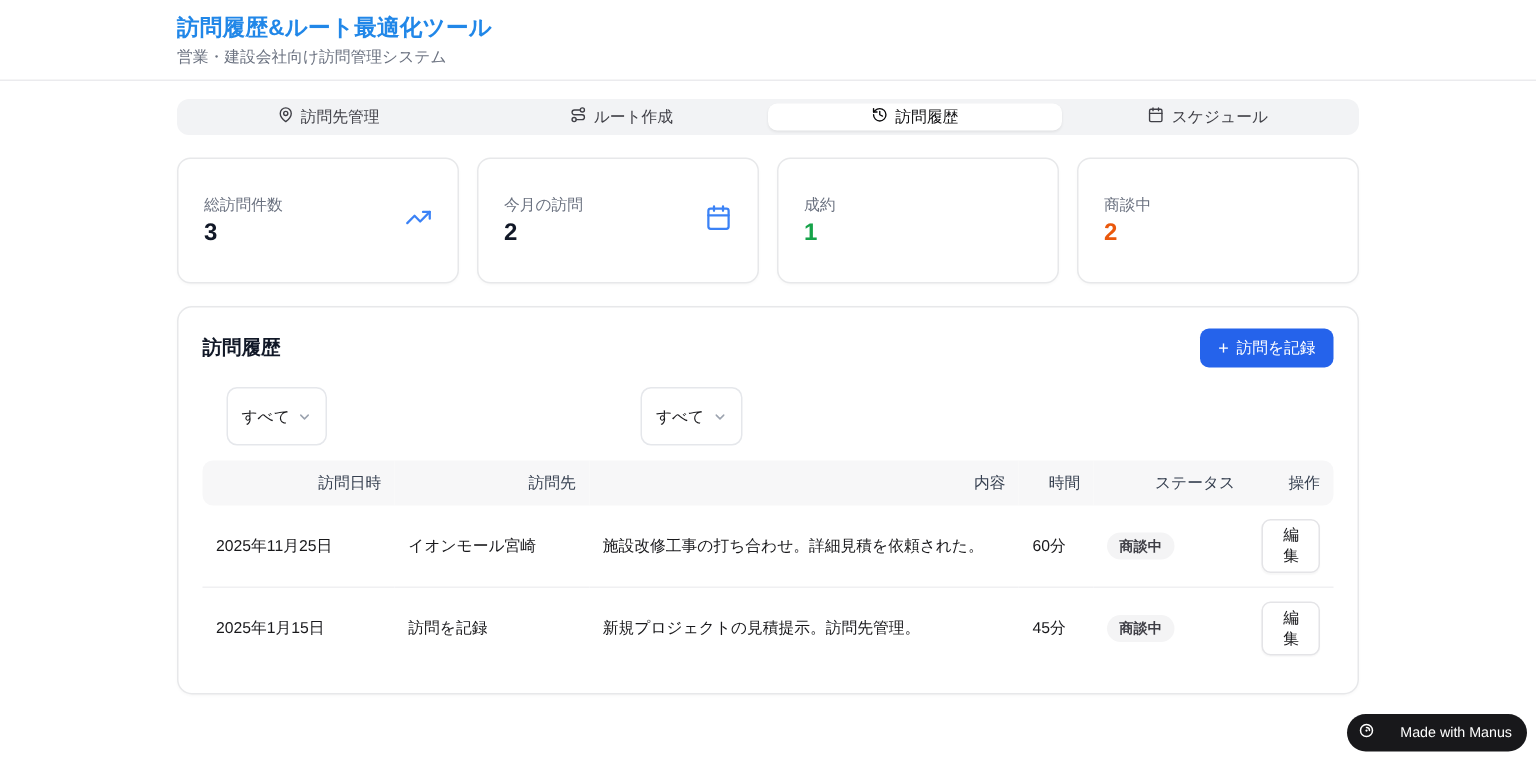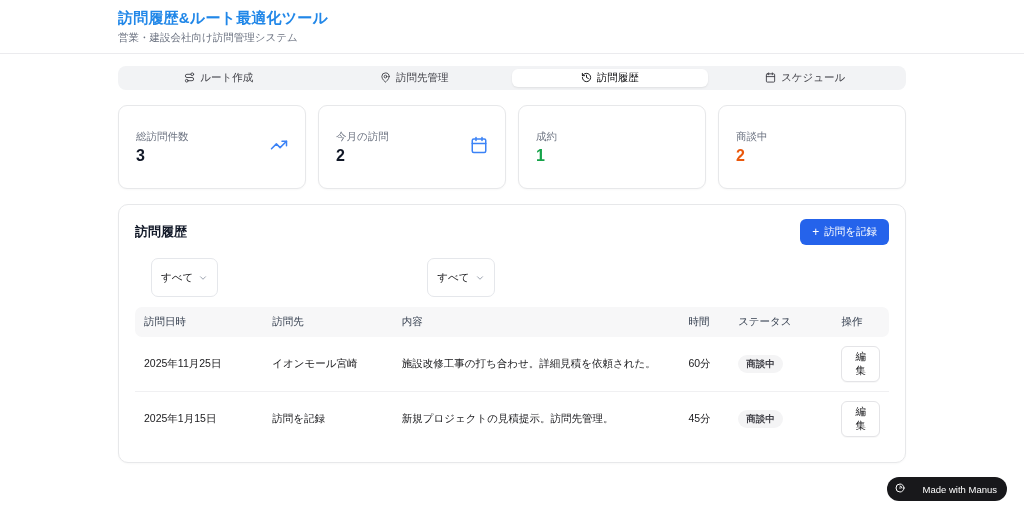--- a/index.html
+++ b/index.html
@@ -135,21 +135,21 @@
   .select1 { margin-left: 16px; }
   .select2 { margin-left: 209px; }
 
   
   .visits-table { margin-top: 10px; width: 100%; border-collapse: separate; border-spacing: 0; }
   .visits-table th {
     background: #f7f7f8;
     font-size: 10.5px;
     font-weight: 500;
     color: #374151;
-    text-align: left;
+    text-align: right;
     padding: 8px 9px;
   }
   .visits-table th:first-child { border-top-left-radius: 7px; border-bottom-left-radius: 7px; }
   .visits-table th:last-child { border-top-right-radius: 7px; border-bottom-right-radius: 7px; }
   .visits-table td {
     font-size: 10.5px;
     color: #18181b;
     padding: 9px 9px;
     border-bottom: 1px solid #f0f0f2;
     vertical-align: middle;
@@ -174,21 +174,21 @@
     font-family: inherit;
     color: #18181b;
     padding: 3px 10px;
     cursor: pointer;
     box-shadow: 0 1px 1px rgba(0,0,0,.03);
   }
 
   
   .manus-badge {
     position: absolute;
-    right: 17px;
+    right: 6px;
     bottom: 10px;
     background: #18181b;
     border-radius: 999px;
     display: flex;
     align-items: center;
     gap: 17px;
     padding: 5px 10px 5px 7px;
     color: #fff;
     font-size: 9.5px;
     font-weight: 500;
@@ -205,35 +205,35 @@
     <div class="app-subtitle">営業・建設会社向け訪問管理システム</div>
   </div>
 </header>
 
 <main class="container">
 
   <nav class="tabbar">
     <div class="tab">
       <span>
         <svg viewBox="0 0 24 24" fill="none" stroke="currentColor" stroke-width="2" stroke-linecap="round" stroke-linejoin="round">
+            <path d="M20 10c0 6-8 12-8 12S4 16 4 10a8 8 0 1 1 16 0z"></path>
+            <circle cx="12" cy="10" r="3"></circle>
+          </svg>
+      </span>
+      <span>訪問先管理</span>
+    </div>
+    <div class="tab">
+      <span>
+        <svg viewBox="0 0 24 24" fill="none" stroke="currentColor" stroke-width="2" stroke-linecap="round" stroke-linejoin="round">
             <circle cx="6" cy="19" r="3"></circle>
             <path d="M9 19h8.5a3.5 3.5 0 0 0 0-7h-11a3.5 3.5 0 0 1 0-7H15"></path>
             <circle cx="18" cy="5" r="3"></circle>
           </svg>
       </span>
       <span>ルート作成</span>
-    </div>
-    <div class="tab">
-      <span>
-        <svg viewBox="0 0 24 24" fill="none" stroke="currentColor" stroke-width="2" stroke-linecap="round" stroke-linejoin="round">
-            <path d="M20 10c0 6-8 12-8 12S4 16 4 10a8 8 0 1 1 16 0z"></path>
-            <circle cx="12" cy="10" r="3"></circle>
-          </svg>
-      </span>
-      <span>訪問先管理</span>
     </div>
     <div class="tab active">
       <span>
         <svg viewBox="0 0 24 24" fill="none" stroke="currentColor" stroke-width="2" stroke-linecap="round" stroke-linejoin="round">
             <path d="M3 12a9 9 0 1 0 9-9 9.75 9.75 0 0 0-6.74 2.74L3 8"></path>
             <path d="M3 3v5h5"></path>
             <path d="M12 7v5l4 2"></path>
           </svg>
       </span>
       <span>訪問履歴</span>

